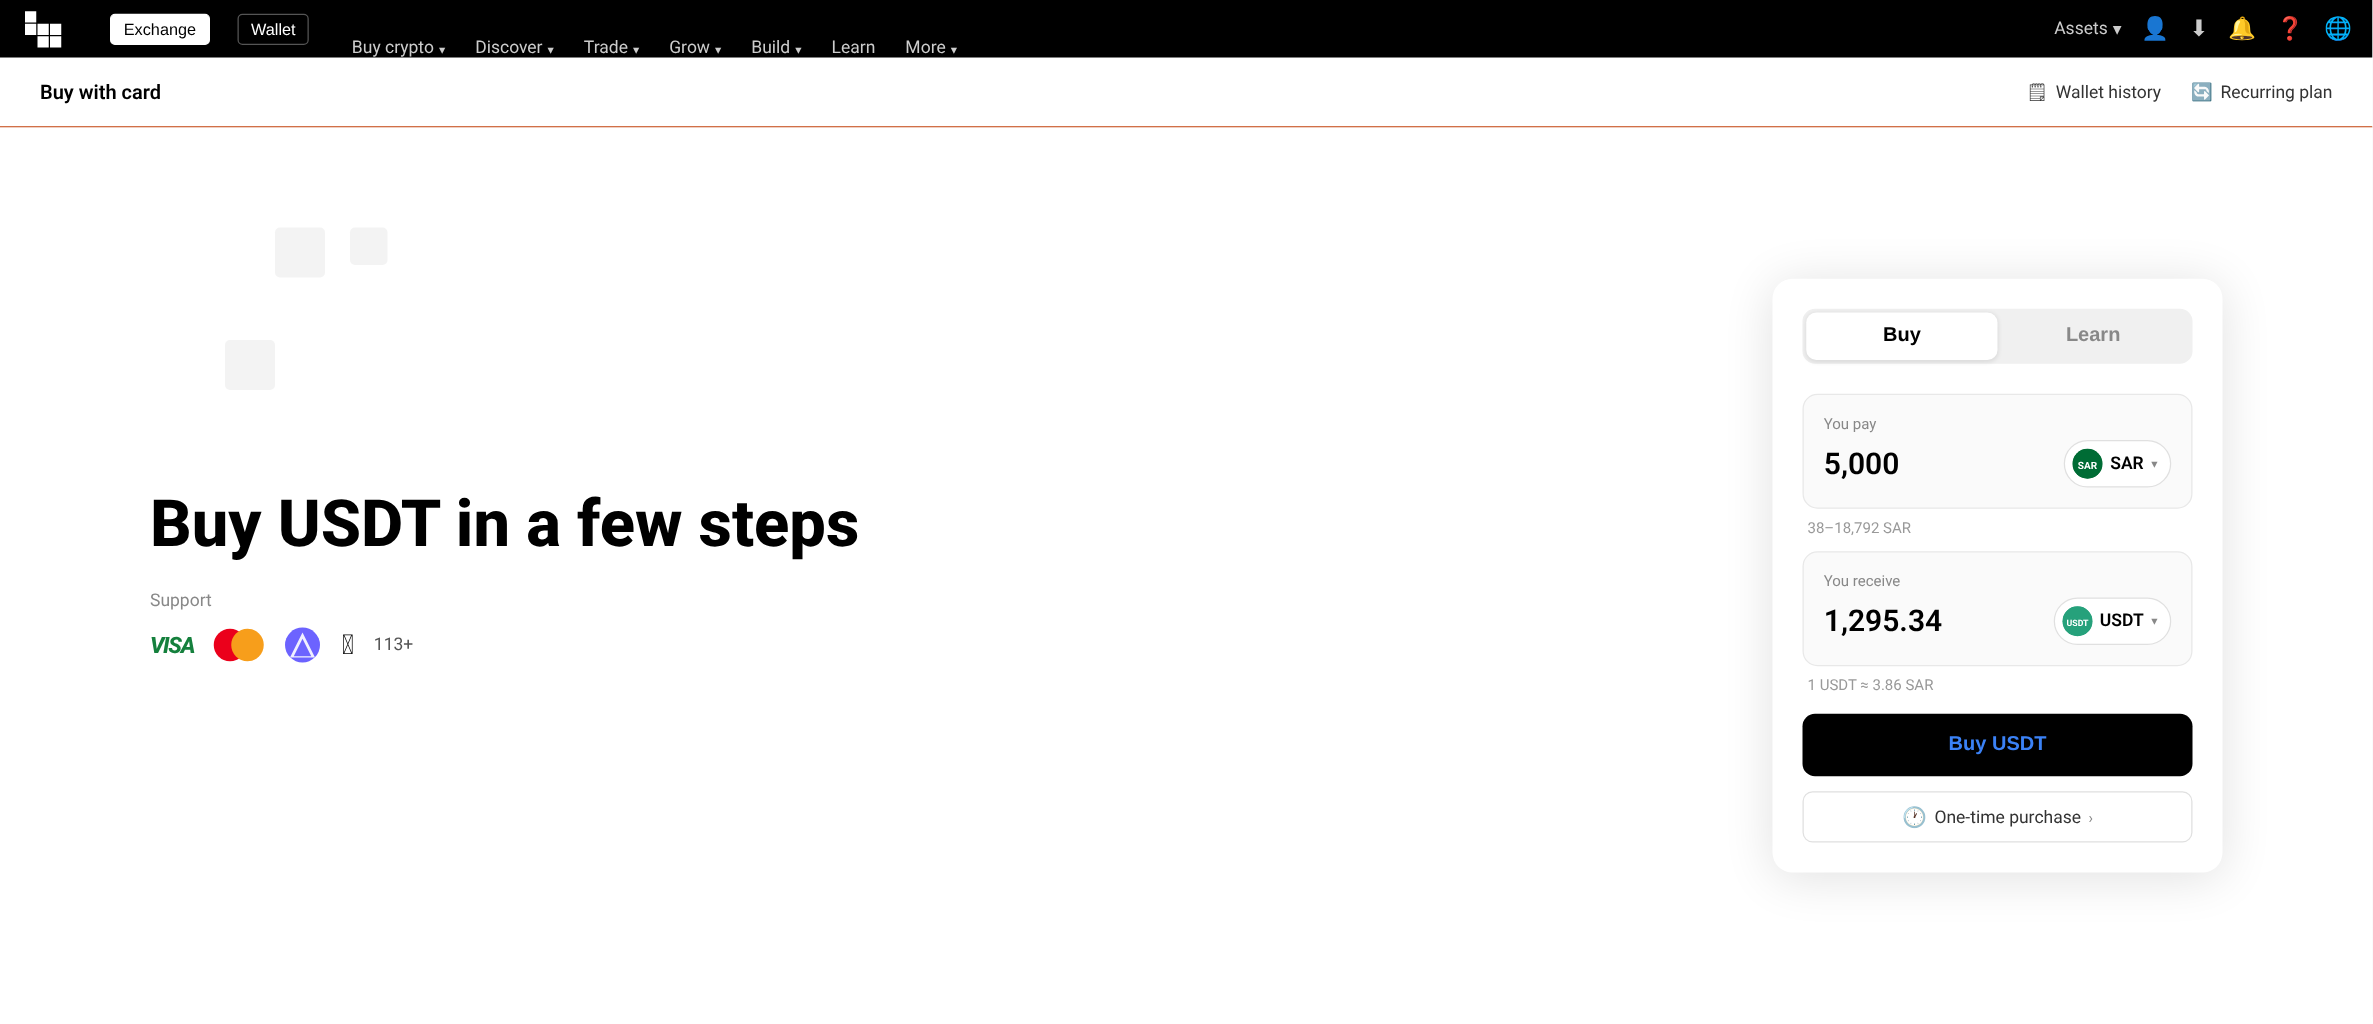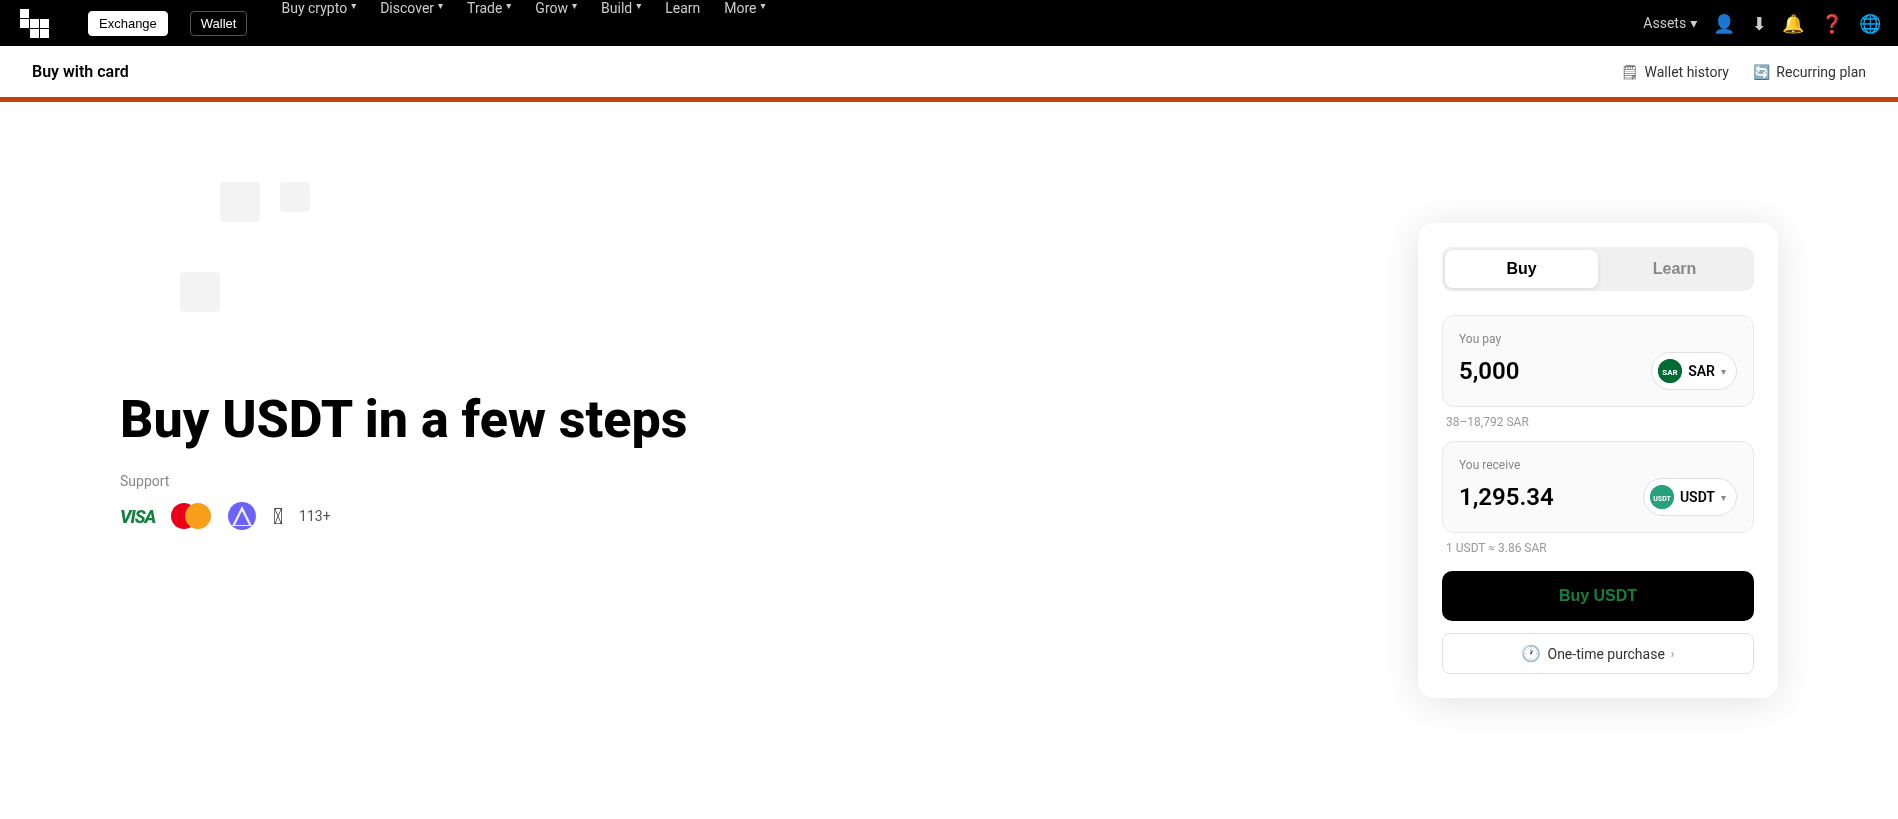--- a/index.html
+++ b/index.html
@@ -47,21 +47,21 @@
       align-items: center;
       gap: 4px;
       flex: 1;
     }
     .nav-link {
       color: #ccc;
       font-size: 14px;
       padding: 0 10px;
       height: 46px;
       display: flex;
-      align-items: flex-start;
+      align-items: flex-end;
       gap: 4px;
       cursor: pointer;
       white-space: nowrap;
       text-decoration: none;
     }
     .chevron { font-size: 10px; }
     .nav-right {
       display: flex;
       align-items: center;
       gap: 16px;
@@ -73,21 +73,21 @@
       display: flex;
       align-items: center;
       gap: 4px;
       cursor: pointer;
     }
     .nav-icon { font-size: 18px; cursor: pointer; color: #ccc; }
 
     
     .subheader {
       background: #fff;
-      border-bottom: 5px solid #c2410c;
+      border-bottom: 1px solid #c2410c;
       height: 56px;
       display: flex;
       align-items: center;
       padding: 0 32px;
     }
     .subheader-title {
       font-size: 16px;
       font-weight: 600;
       color: #000;
     }
@@ -302,21 +302,21 @@
       font-size: 12px;
       color: #999;
       margin-top: 6px;
       padding: 0 4px;
     }
 
     
     .buy-button {
       width: 100%;
       background: #000;
-      color: #15803d;
+      color: #3b82f6;
       border: none;
       border-radius: 10px;
       padding: 16px;
       font-size: 16px;
       font-weight: 600;
       cursor: pointer;
       margin-top: 16px;
       margin-bottom: 12px;
     }
 

